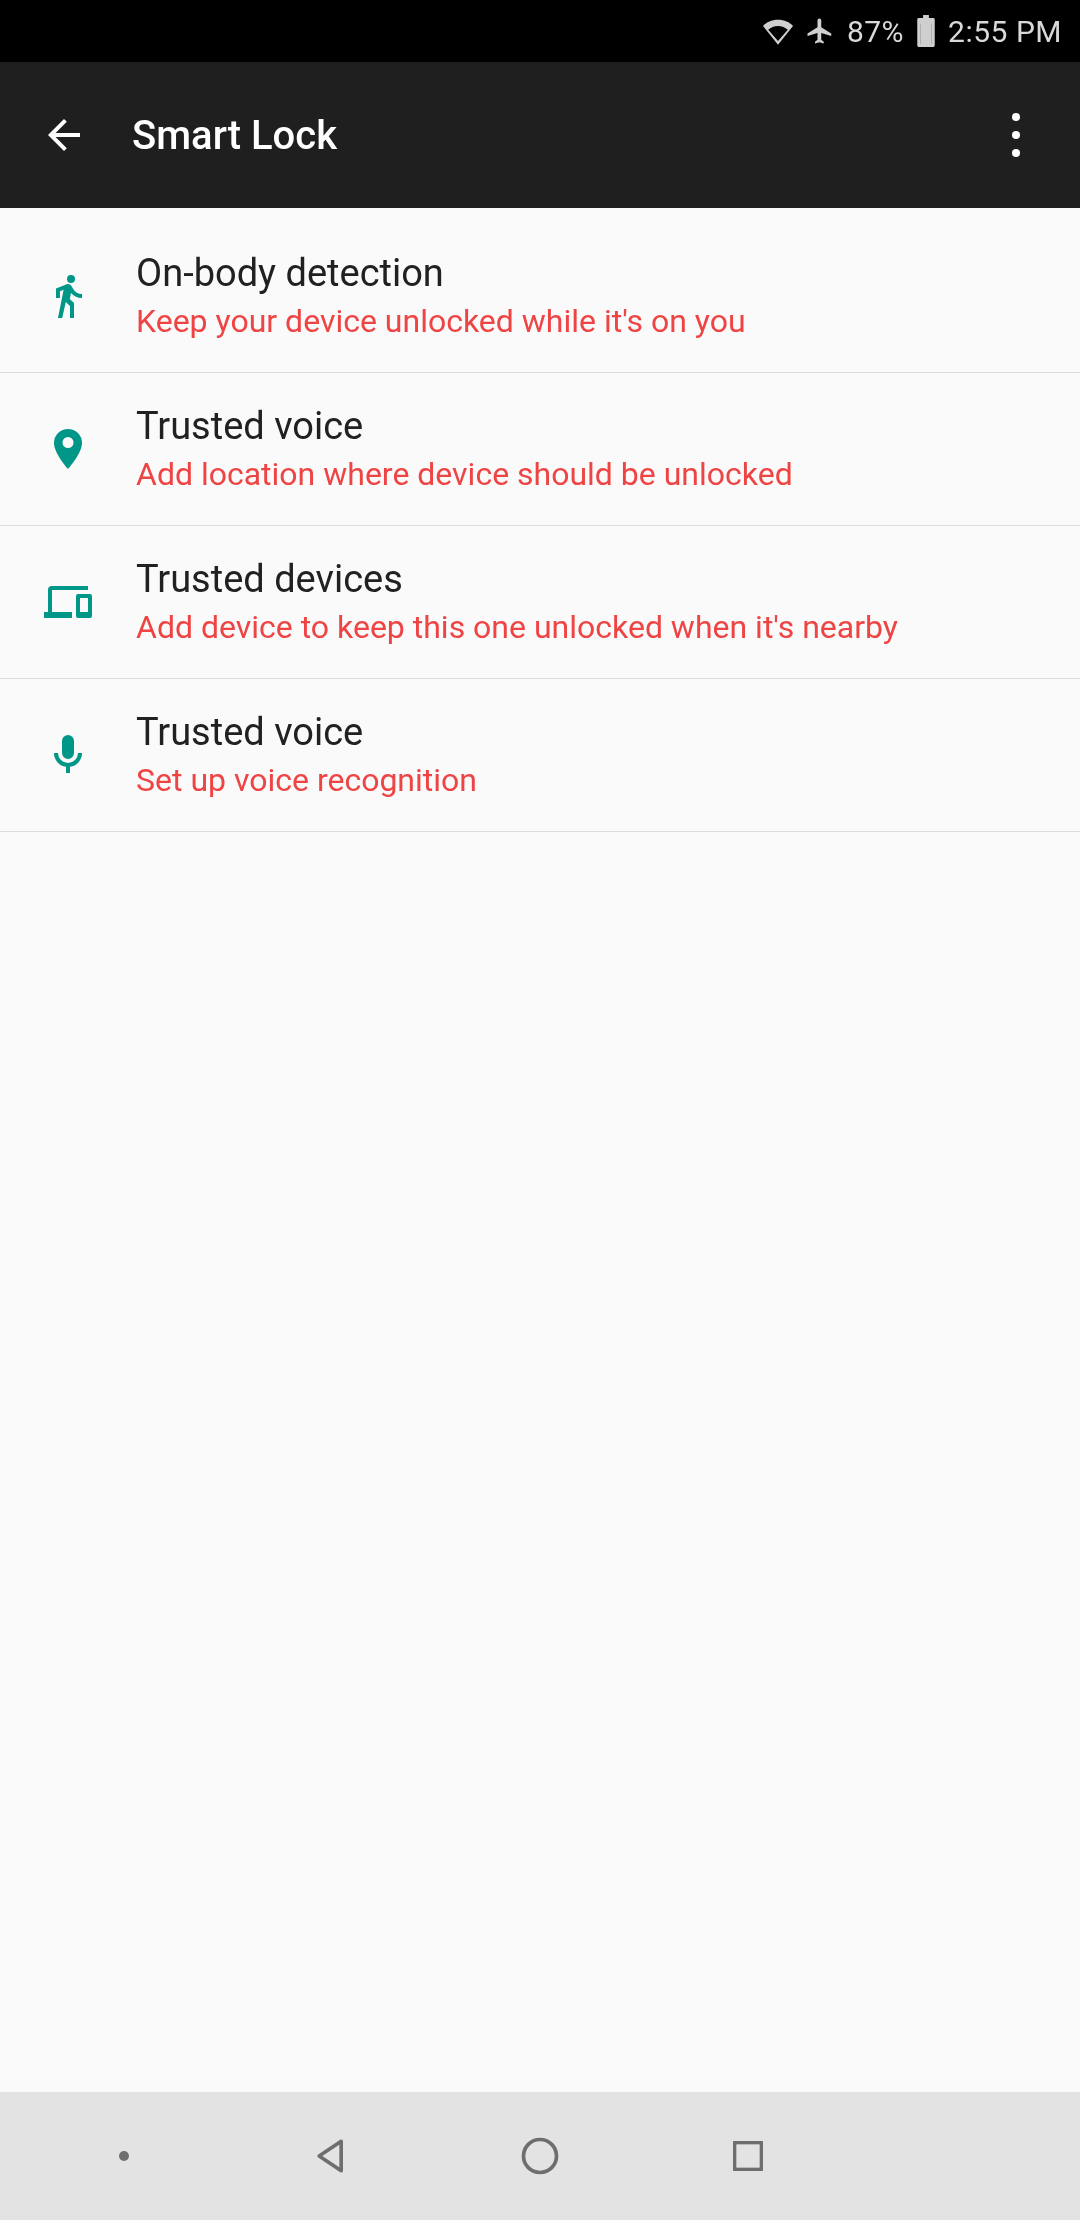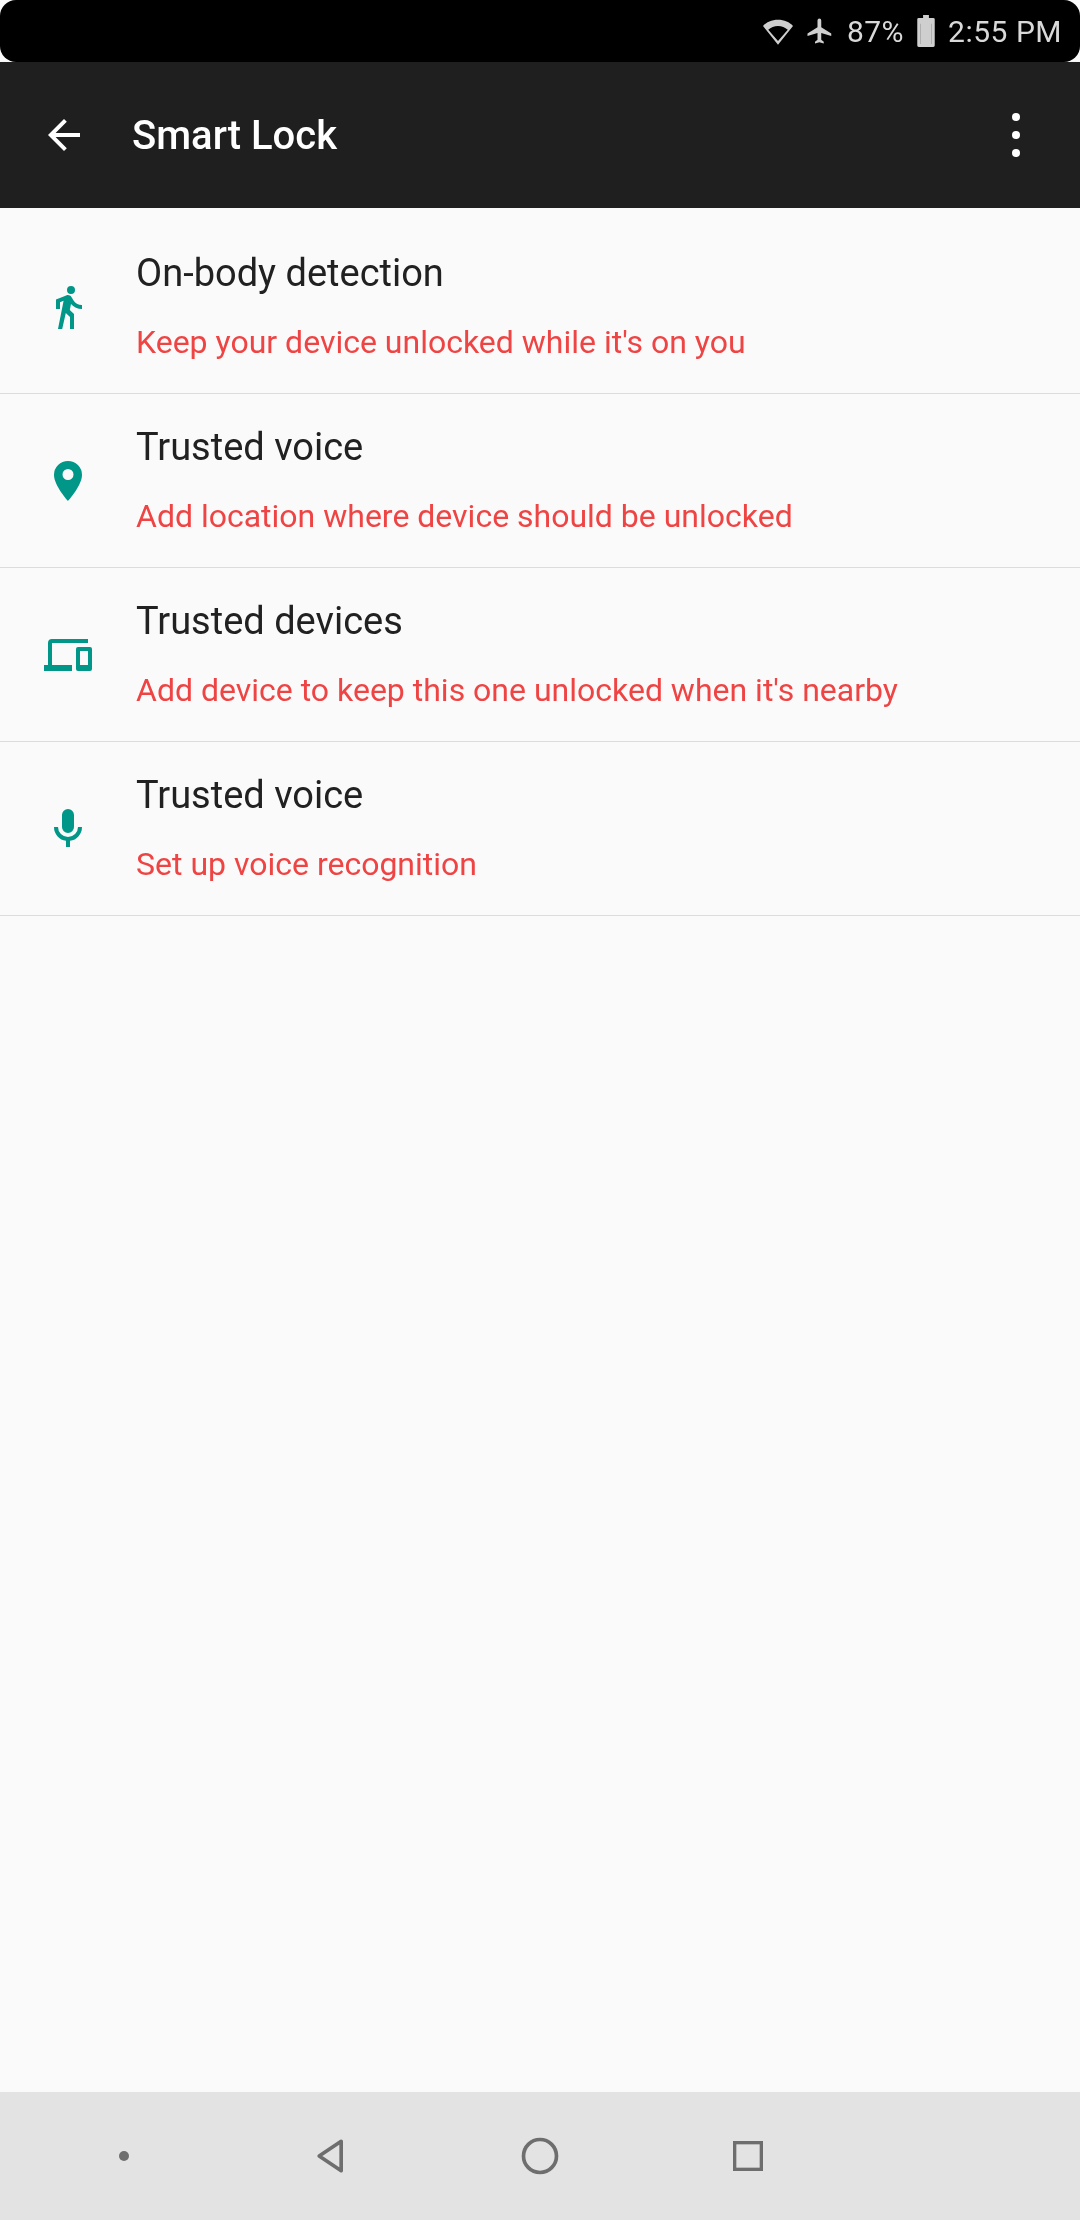--- a/index.html
+++ b/index.html
@@ -22,21 +22,20 @@
   .statusbar {
     height: 62px;
     background: #000;
     color: #d9d9d9;
     display: flex;
     align-items: center;
     justify-content: flex-end;
     padding-right: 18px;
     gap: 12px;
     font-size: 30px;
-    border-radius: 16px;
   }
   .statusbar .ico {
     display: inline-flex;
     align-items: center;
   }
   .statusbar .txt {
     font-size: 30px;
     letter-spacing: 0.5px;
   }
 
@@ -101,21 +100,21 @@
   }
   .item .icon-col svg {
     fill: #009688;
     width: 48px;
     height: 48px;
   }
   .item .text-col {
     flex: 1;
     display: flex;
     flex-direction: column;
-    gap: 24px;
+    gap: 3px;
     padding-right: 30px;
   }
   .item .item-title {
     font-size: 38px;
     color: #212121;
     line-height: 1.25;
   }
   .item .item-subtitle {
     font-size: 32px;
     color: #ef4444;

